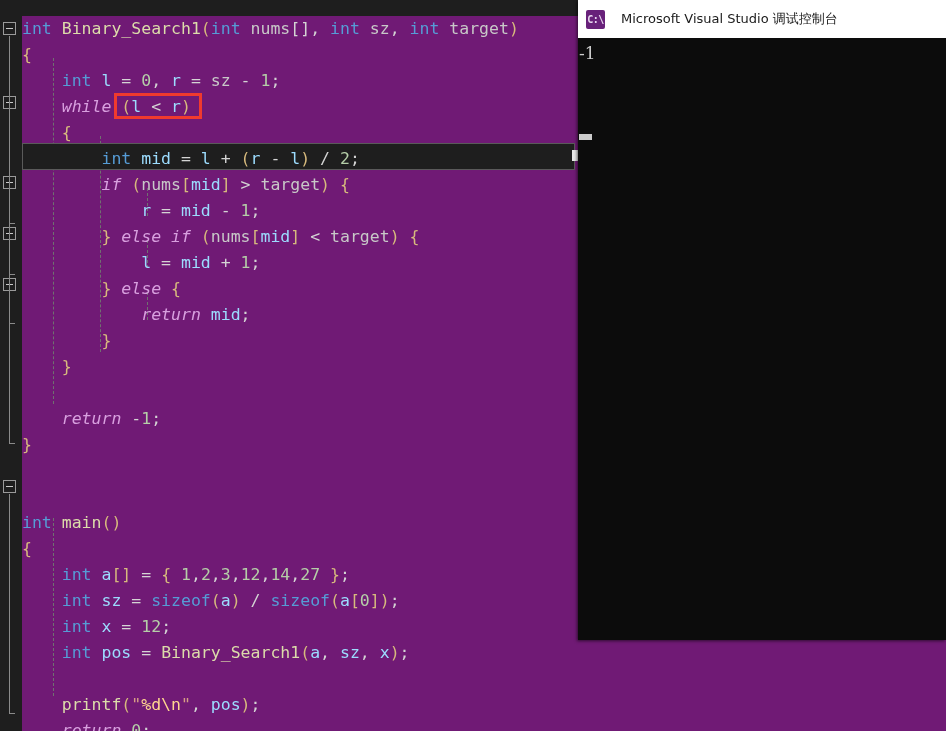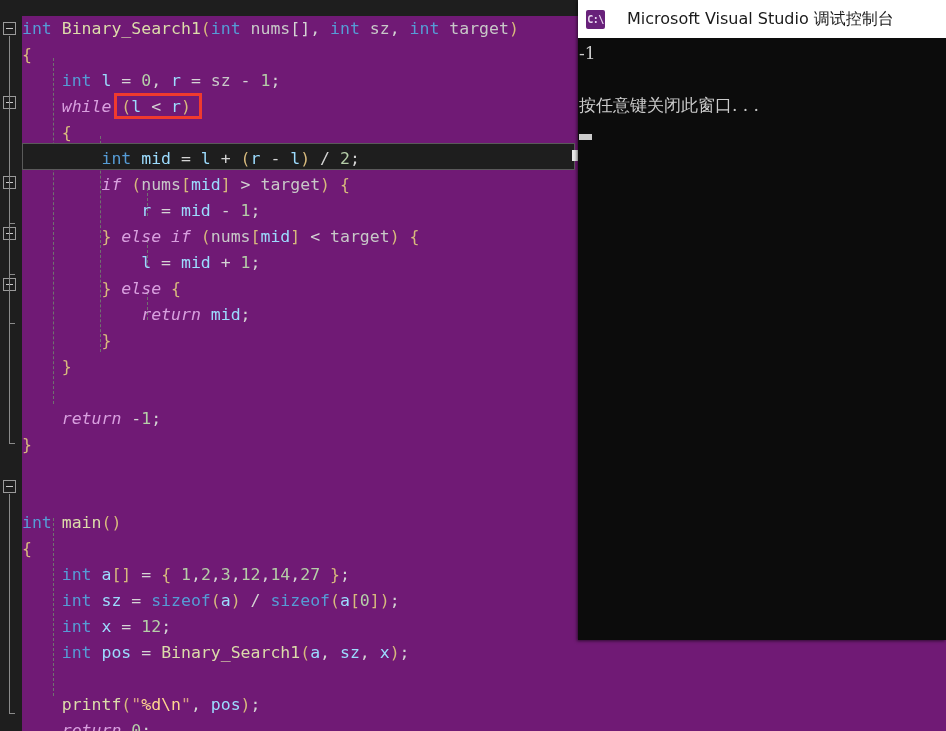--- a/index.html
+++ b/index.html
@@ -142,24 +142,24 @@
     justify-content: center;
   }
   #console-icon span {
     color: #e8d7f0;
     font-family: "DejaVu Sans Mono", monospace;
     font-size: 10px;
     font-weight: bold;
     letter-spacing: -0.5px;
   }
   #console-title-text {
-    margin-left: 22px;
+    margin-left: 16px;
     color: #1a1a1a;
     font-family: "DejaVu Sans", sans-serif;
-    font-size: 16px;
+    font-size: 13px;
     white-space: nowrap;
   }
   #console-body {
     position: absolute;
     left: 0; top: 38px;
     width: 368px; height: 602px;
     background: #0c0c0c;
     overflow: hidden;
     padding-top: 2px;
     box-sizing: border-box;
@@ -226,16 +226,15 @@
 <div id="console-window">
   <div id="console-titlebar">
     <div id="console-icon">
       <span>C:\</span>
     </div>
     <div id="console-title-text">Microsoft Visual Studio 调试控制台</div>
   </div>
   <div id="console-body">
     <div class="cline">-1</div>
     <div class="cline blank">&nbsp;</div>
-    <div class="cline">按任意键关闭此窗口. . .</div>
     <div id="console-cursor"></div>
   </div>
 </div>
 
 </body></html>

